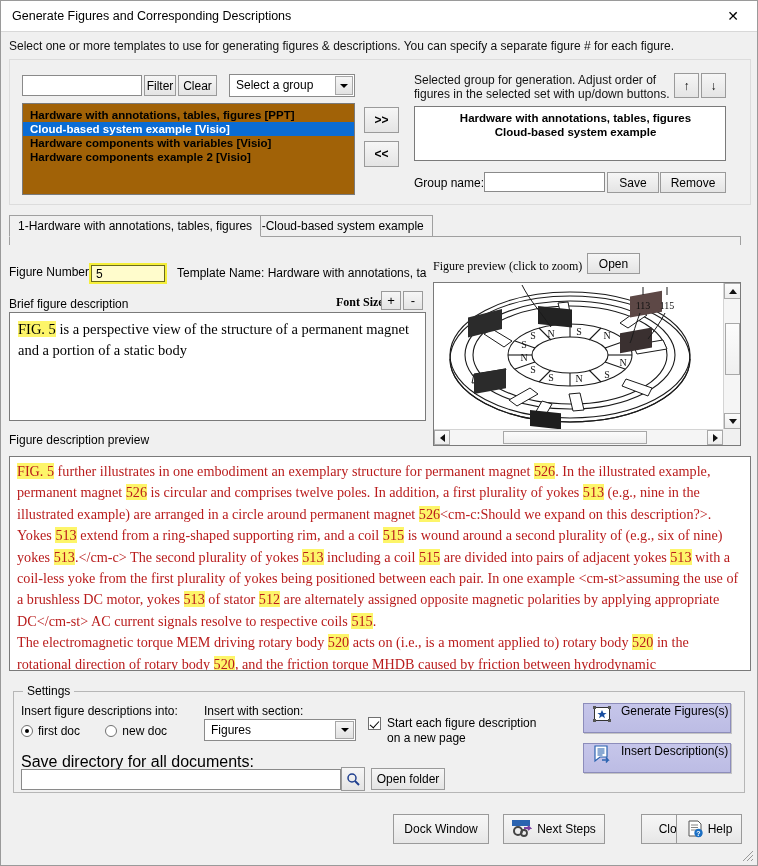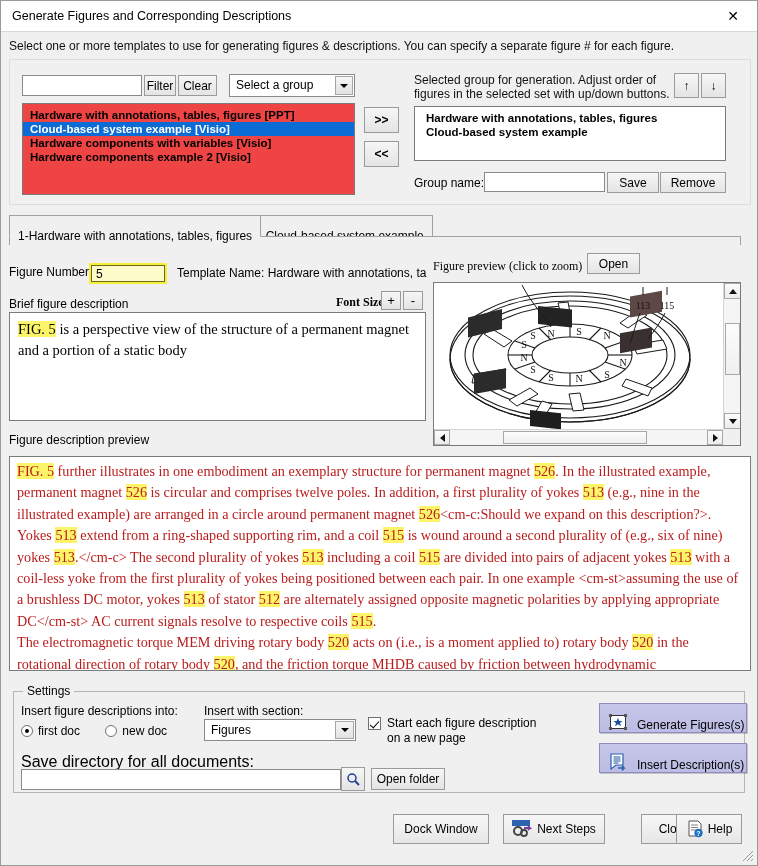--- a/index.html
+++ b/index.html
@@ -123,21 +123,21 @@
     border-left: 4px solid transparent;
     border-right: 4px solid transparent;
     border-top: 4px solid #000;
   }
 
   
   .tmpl-list {
     position: absolute;
     left: 21px; top: 102px;
     width: 333px; height: 92px;
-    background: #ef4444;
+    background: #a16207;
     border: 1px solid #7a7a7a;
     box-sizing: border-box;
     overflow: hidden;
   }
   .tmpl-item {
     height: 14px;
     line-height: 14px;
     padding-left: 7px;
     font-size: 11.5px;
     font-weight: bold;
@@ -177,20 +177,21 @@
   .btn-down { left: 700px; top: 72px; }
 
   .sel-list {
     position: absolute;
     left: 413px; top: 105px;
     width: 312px; height: 55px;
     background: #fff;
     border: 1px solid #7a7a7a;
     box-sizing: border-box;
     overflow: hidden;
+    text-align: center;
   }
   .sel-list .tmpl-item { padding-left: 11px; }
   .sel-list .tmpl-item:first-child { margin-top: 4px; }
 
   .groupname-label {
     position: absolute;
     left: 413px; top: 175px;
     font-size: 12px;
   }
   .groupname-input {
@@ -211,21 +212,21 @@
   .tabstrip {
     position: absolute;
     left: 8px; top: 214px;
     width: 732px; height: 22px;
   }
   .tab {
     position: absolute;
     top: 0;
     height: 22px;
     line-height: 21px;
-    padding: 10px 8px;
+    padding: 0 8px;
     font-size: 12px;
     background: #f0f0f0;
     border: 1px solid #a0a0a0;
     border-bottom: none;
     box-sizing: border-box;
     cursor: default;
     white-space: nowrap;
   }
   .tab.active {
     background: #f0f0f0;
@@ -483,25 +484,24 @@
   }
   .btn-browse { position: absolute; left: 340px; top: 766px; width: 24px; height: 24px; }
   .btn-openfolder { position: absolute; left: 370px; top: 767px; width: 74px; height: 22px; }
 
   .big-btn {
     position: absolute;
     background-image: linear-gradient(to bottom, #c6c6ea 0%, #bcbce4 100%);
     border: 1px solid #8d8dbb;
     box-sizing: border-box;
     display: flex;
-    align-items: flex-end;
+    align-items: flex-start;
     font-size: 12px;
     cursor: default;
     box-shadow: 1px 1px 0 rgba(0,0,0,.18);
-    margin-left: 16px;
   }
   .btn-genfig { left: 582px; top: 702px; width: 148px; height: 30px; }
   .btn-insdesc{ left: 582px; top: 742px; width: 148px; height: 30px; }
   .big-btn .bi { width: 26px; display:flex; justify-content:center; align-items:center; margin-left:5px; }
   .big-btn .bl { margin-left: 6px; }
 
   
   .bbtn {
     position: absolute;
     height: 30px;

